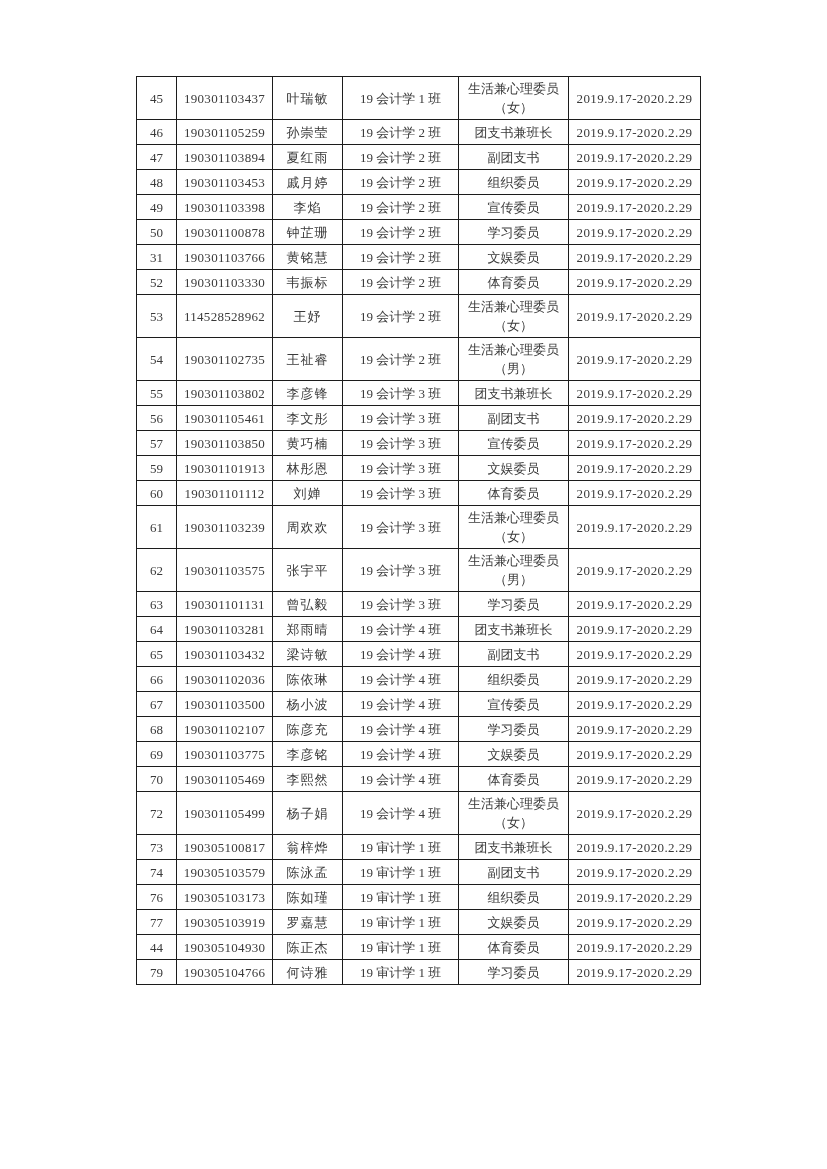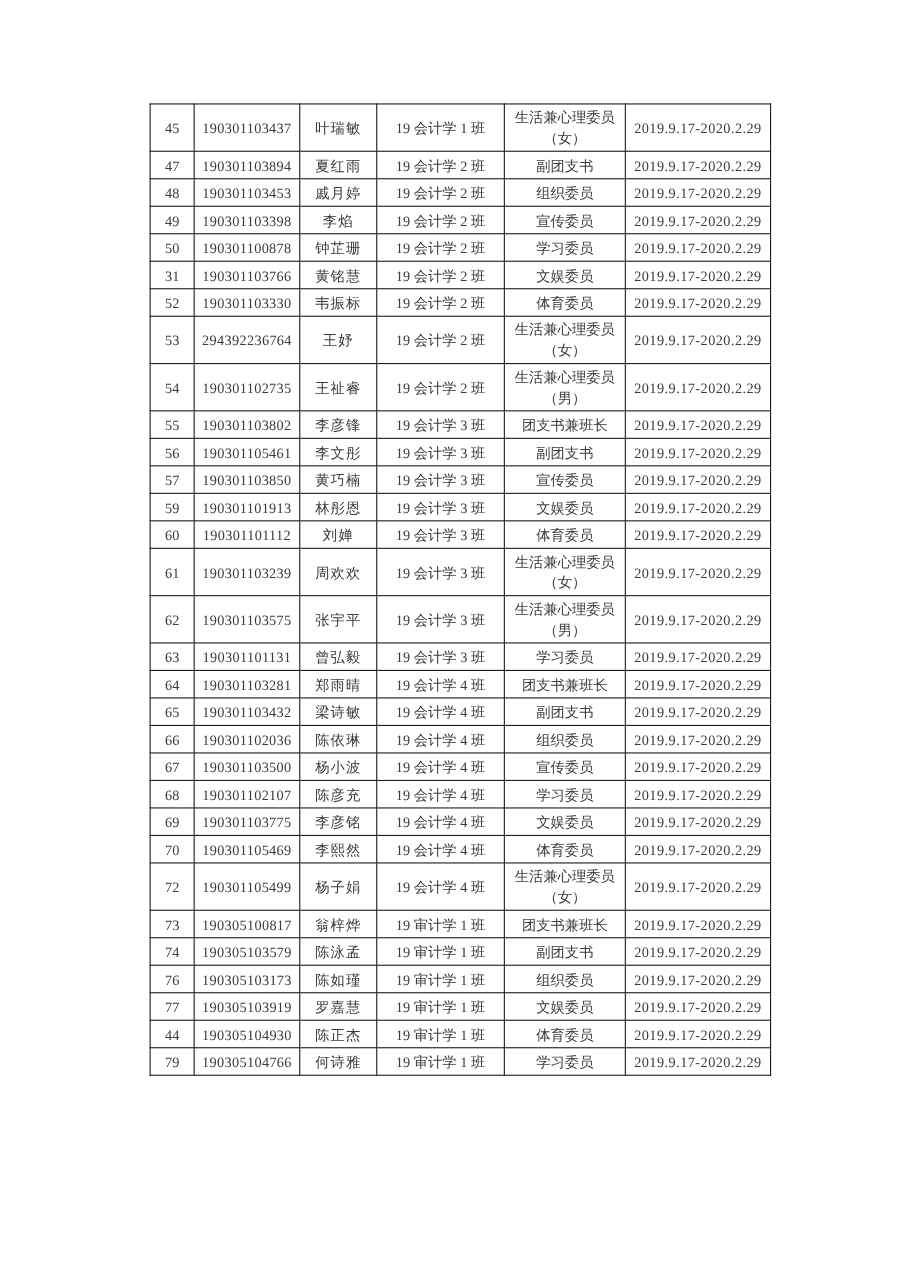--- a/index.html
+++ b/index.html
@@ -10,21 +10,21 @@
   body {
     width: 827px;
     height: 1169px;
     position: relative;
     font-family: "Liberation Serif", "DejaVu Serif", serif;
     color: #3a3a3a;
   }
   .sheet {
     position: absolute;
     left: 136px;
-    top: 94px;
+    top: 76px;
   }
   table.roster {
     border-collapse: collapse;
     table-layout: fixed;
     width: 564px;
   }
   table.roster td {
     border: 1px solid #1c1c1c;
     text-align: center;
     vertical-align: middle;
@@ -59,20 +59,28 @@
   <tr>
     <td class="c-index">45</td>
     <td class="c-id">190301103437</td>
     <td class="c-name">叶瑞敏</td>
     <td class="c-class">19 会计学 1 班</td>
     <td class="c-position">生活兼心理委员
 （女）</td>
     <td class="c-term">2019.9.17-2020.2.29</td>
   </tr>
 
+  <tr>
+    <td class="c-index">46</td>
+    <td class="c-id">190301105259</td>
+    <td class="c-name">孙崇莹</td>
+    <td class="c-class">19 会计学 2 班</td>
+    <td class="c-position">团支书兼班长</td>
+    <td class="c-term">2019.9.17-2020.2.29</td>
+  </tr>
 
   <tr>
     <td class="c-index">47</td>
     <td class="c-id">190301103894</td>
     <td class="c-name">夏红雨</td>
     <td class="c-class">19 会计学 2 班</td>
     <td class="c-position">副团支书</td>
     <td class="c-term">2019.9.17-2020.2.29</td>
   </tr>
 
@@ -116,21 +124,21 @@
     <td class="c-index">52</td>
     <td class="c-id">190301103330</td>
     <td class="c-name">韦振标</td>
     <td class="c-class">19 会计学 2 班</td>
     <td class="c-position">体育委员</td>
     <td class="c-term">2019.9.17-2020.2.29</td>
   </tr>
 
   <tr>
     <td class="c-index">53</td>
-    <td class="c-id">294392236764</td>
+    <td class="c-id">114528528962</td>
     <td class="c-name">王妤</td>
     <td class="c-class">19 会计学 2 班</td>
     <td class="c-position">生活兼心理委员
 （女）</td>
     <td class="c-term">2019.9.17-2020.2.29</td>
   </tr>
 
   <tr>
     <td class="c-index">54</td>
     <td class="c-id">190301102735</td>

